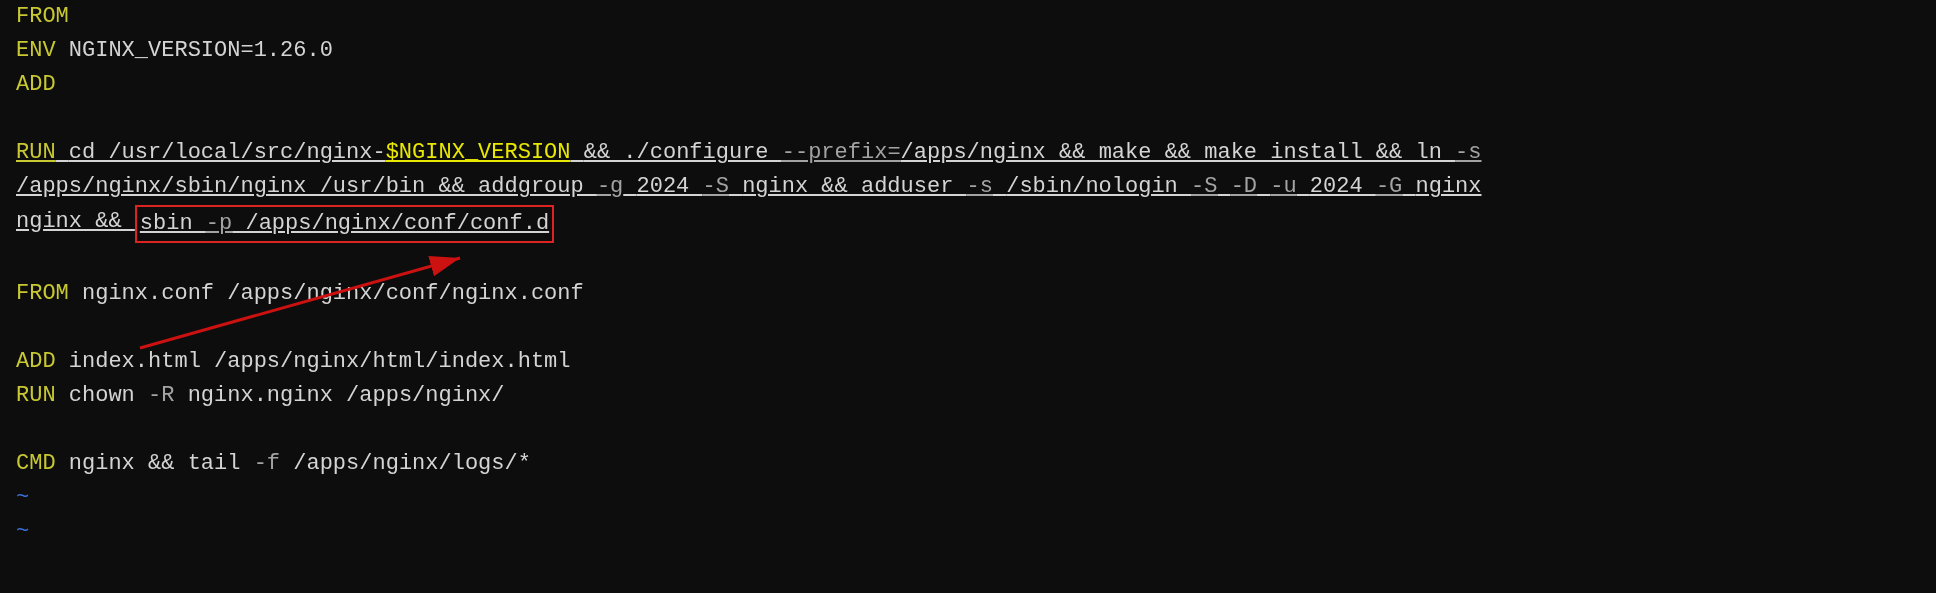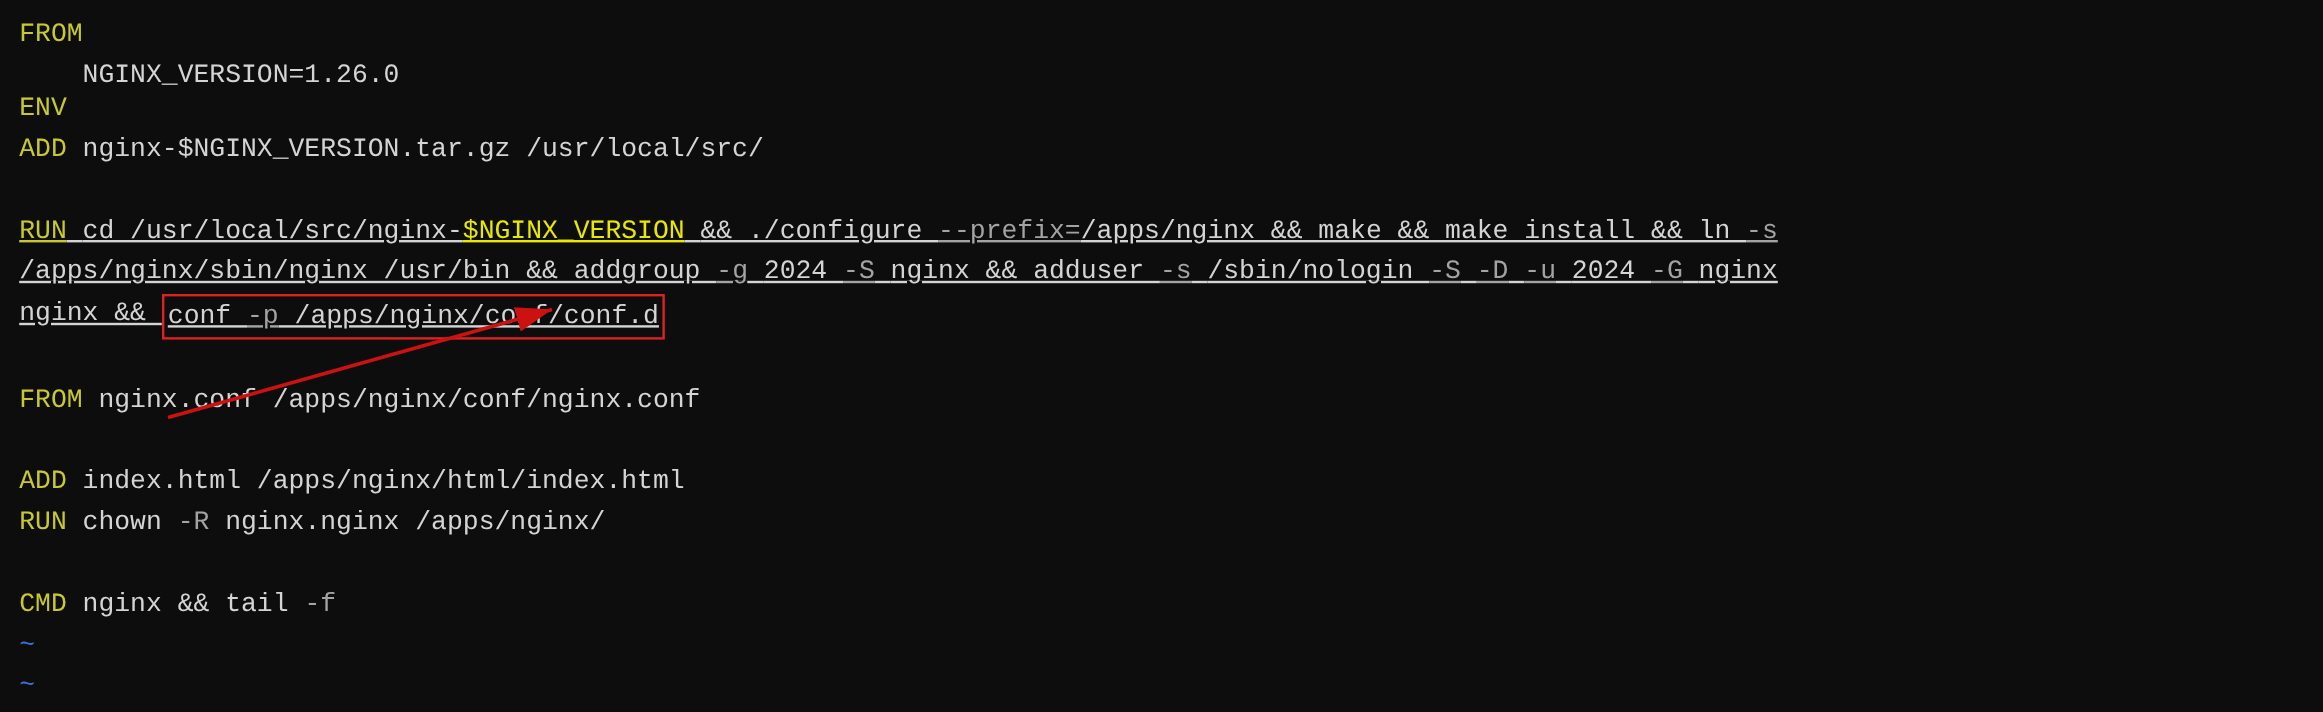--- a/index.html
+++ b/index.html
@@ -14,36 +14,36 @@
       font-size: 22px;
       line-height: 1.55;
       color: #d4d4d4;
       width: 1936px;
       height: 593px;
       overflow: hidden;
     }
 
     .editor-container {
       background-color: #0d0d0d;
-      padding: 12px 16px;
+      padding: 0 16px;
       width: 100%;
       height: 100%;
       position: relative;
     }
 
     .code-line {
       display: flex;
       flex-wrap: wrap;
       white-space: pre-wrap;
       word-break: break-all;
     }
 
     .kw-from    { color: #c8c832; } 
     .kw-label   { color: #c8c832; }
-    .kw-env     { color: #c8c832; margin-top: 28px; }
+    .kw-env     { color: #c8c832; }
     .kw-add     { color: #c8c832; }
     .kw-run     { color: #c8c832; }
     .kw-copy    { color: #c8c832; }
     .kw-cmd     { color: #c8c832; }
 
     .text-white  { color: #d4d4d4; }
     .text-yellow { color: #e8e800; }
     .text-green  { color: #a3a3a3; }
     .text-string { color: #ff55ff; }
 
@@ -81,33 +81,33 @@
   <div class="code-line">
     <span class="kw-from">FROM</span>
   </div>
 
 
   <div class="code-line">
     <span class="kw-env">ENV</span><span class="text-white"> NGINX_VERSION=1.26.0</span>
   </div>
 
   <div class="code-line">
-    <span class="kw-add">ADD</span><span class="text-white"> nginx-$NGINX_VERSION.tar.gz /usr/local/src/</span>
+    <span class="kw-add">ADD</span>
   </div>
 
   <div class="empty-line"></div>
 
   <div class="code-line">
     <span class="kw-run underline">RUN</span><span class="text-white underline"> cd /usr/local/src/nginx-</span><span class="text-yellow underline">$NGINX_VERSION</span><span class="text-white underline"> &amp;&amp; ./configure </span><span class="text-green underline">--prefix=</span><span class="text-white underline">/apps/nginx &amp;&amp; make &amp;&amp; make install &amp;&amp; ln </span><span class="text-green underline">-s</span>
   </div>
   <div class="code-line">
     <span class="text-white underline">/apps/nginx/sbin/nginx /usr/bin &amp;&amp; addgroup </span><span class="text-green underline">-g</span><span class="text-white underline"> 2024 </span><span class="text-green underline">-S</span><span class="text-white underline"> nginx &amp;&amp; adduser </span><span class="text-green underline">-s</span><span class="text-white underline"> /sbin/nologin </span><span class="text-green underline">-S</span><span class="text-white underline"> </span><span class="text-green underline">-D</span><span class="text-white underline"> </span><span class="text-green underline">-u</span><span class="text-white underline"> 2024 </span><span class="text-green underline">-G</span><span class="text-white underline"> nginx</span>
   </div>
   <div class="code-line">
-    <span class="text-white underline">nginx &amp;&amp; </span><span class="highlight-box"><span class="text-white underline">conf </span><span class="text-green underline">-p</span><span class="text-white underline"> /apps/nginx/conf/conf.d</span></span>
+    <span class="text-white underline">nginx &amp;&amp; </span><span class="highlight-box"><span class="text-white underline">sbin </span><span class="text-green underline">-p</span><span class="text-white underline"> /apps/nginx/conf/conf.d</span></span>
   </div>
 
   <div class="arrow-container">
     <svg width="430" height="130" viewBox="0 0 430 130">
 
       <defs>
         <marker id="arrowhead" markerWidth="10" markerHeight="7" refX="10" refY="3.5" orient="auto">
           <polygon points="0 0, 10 3.5, 0 7" fill="#cc1111"></polygon>
         </marker>
       </defs>
@@ -127,21 +127,21 @@
     <span class="kw-add">ADD</span><span class="text-white"> index.html /apps/nginx/html/index.html</span>
   </div>
 
   <div class="code-line">
     <span class="kw-run">RUN</span><span class="text-white"> chown </span><span class="text-green">-R</span><span class="text-white"> nginx.nginx /apps/nginx/</span>
   </div>
 
   <div class="empty-line"></div>
 
   <div class="code-line">
-    <span class="kw-cmd">CMD</span><span class="text-white"> nginx &amp;&amp; tail </span><span class="text-green">-f</span>
+    <span class="kw-cmd">CMD</span><span class="text-white"> nginx &amp;&amp; tail </span><span class="text-green">-f</span><span class="text-white"> /apps/nginx/logs/*</span>
   </div>
 
   <div class="code-line">
     <span class="tilde">~</span>
   </div>
   <div class="code-line">
     <span class="tilde">~</span>
   </div>
 
 </div>

